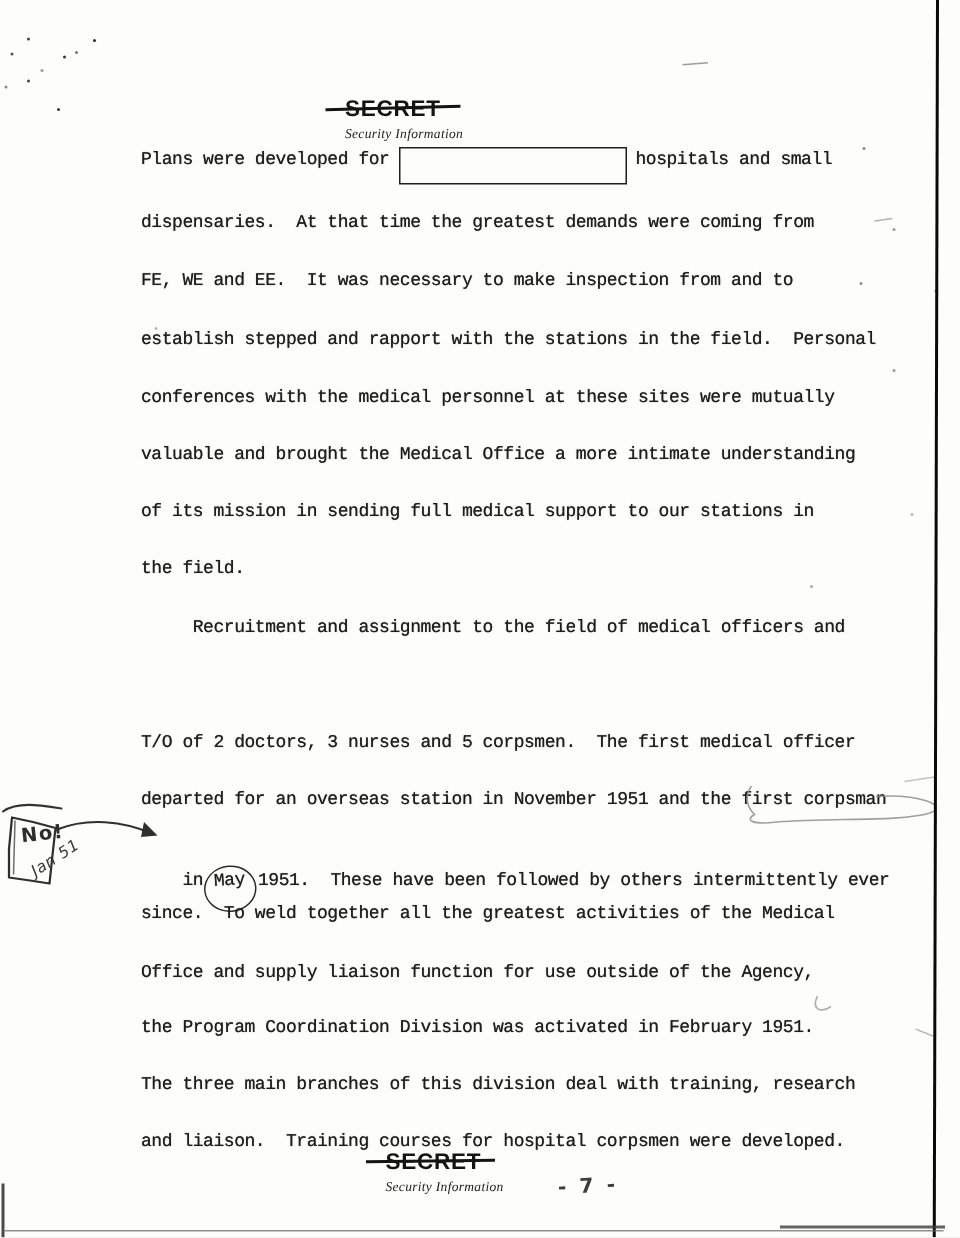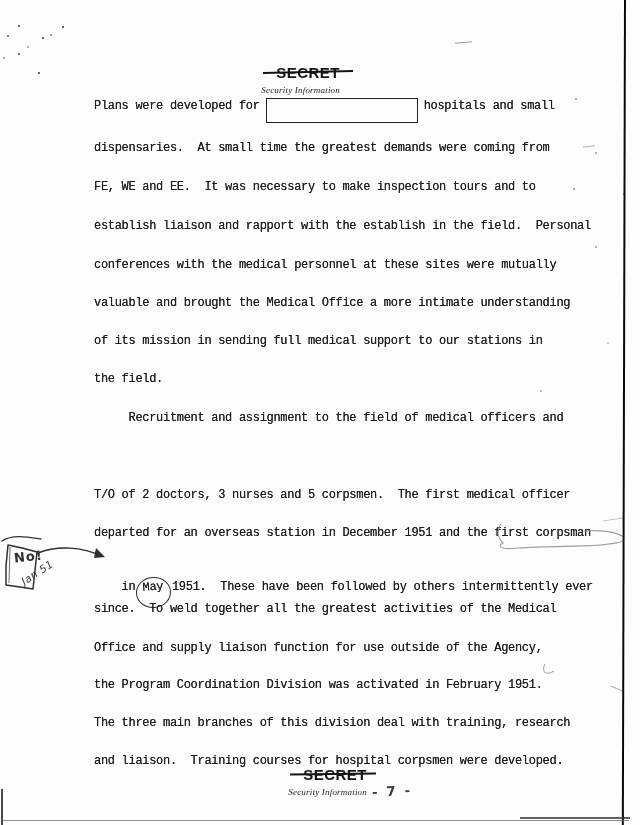--- a/index.html
+++ b/index.html
@@ -21,21 +21,21 @@
     display:inline-block; width:150px; height:23px;
     border:1.6px solid #1f1f1f; margin:0 6px; background:transparent;
   }
   .circled{
     display:inline-block; position:relative;
     padding:1px 6px 12px 6px; margin:-1px -6px -12px -6px;
     border:1.7px solid #2b2b2b; border-radius:50%;
     transform:rotate(-4deg);
   }
   
-  .stamp{position:absolute; width:110px; text-align:right;}
+  .stamp{position:absolute; width:110px; text-align:left;}
   .header-stamp{left:230px; top:64px;}
   .footer-stamp{left:257px; top:766px;}
   .secret{
     display:inline-block; position:relative;
     font-family:"Liberation Sans","DejaVu Sans",sans-serif;
     font-weight:700; font-size:15px; letter-spacing:0.5px; color:#141414;
   }
   .secret::after{
     content:""; position:absolute; left:-13px; right:-13px; top:7px;
     height:2.4px; background:#141414; transform:rotate(-1.4deg);
@@ -95,31 +95,31 @@
     <span class="secret">SECRET</span>
     <span class="stamp-sub">Security Information</span>
   </div>
 
   <div class="tline line1" style="top:98px">
     <span>Plans were developed for</span>
     <span class="redaction-box"></span>
     <span>hospitals and small</span>
   </div>
 
-  <div class="tline" style="top:140px">dispensaries.  At small time the greatest demands were coming from</div>
-  <div class="tline" style="top:179px">FE, WE and EE.  It was necessary to make inspection tours and to</div>
-  <div class="tline" style="top:218px">establish liaison and rapport with the establish in the field.  Personal</div>
+  <div class="tline" style="top:140px">dispensaries.  At that time the greatest demands were coming from</div>
+  <div class="tline" style="top:179px">FE, WE and EE.  It was necessary to make inspection from and to</div>
+  <div class="tline" style="top:218px">establish stepped and rapport with the stations in the field.  Personal</div>
   <div class="tline" style="top:257px">conferences with the medical personnel at these sites were mutually</div>
   <div class="tline" style="top:295px">valuable and brought the Medical Office a more intimate understanding</div>
   <div class="tline" style="top:333px">of its mission in sending full medical support to our stations in</div>
   <div class="tline" style="top:371px">the field.</div>
 
   <div class="tline" style="top:410px">     Recruitment and assignment to the field of medical officers and</div>
   <div class="tline" style="top:487px">T/O of 2 doctors, 3 nurses and 5 corpsmen.  The first medical officer</div>
-  <div class="tline" style="top:525px">departed for an overseas station in December 1951 and the first corpsman</div>
+  <div class="tline" style="top:525px">departed for an overseas station in November 1951 and the first corpsman</div>
 
   <div class="tline" style="top:562px">
     <span>in </span><span class="circled">May</span><span> 1951.  These have been followed by others intermittently ever</span>
   </div>
 
   <div class="tline" style="top:601px">since.  To weld together all the greatest activities of the Medical</div>
   <div class="tline" style="top:640px">Office and supply liaison function for use outside of the Agency,</div>
   <div class="tline" style="top:677px">the Program Coordination Division was activated in February 1951.</div>
   <div class="tline" style="top:715px">The three main branches of this division deal with training, research</div>
   <div class="tline" style="top:753px">and liaison.  Training courses for hospital corpsmen were developed.</div>

